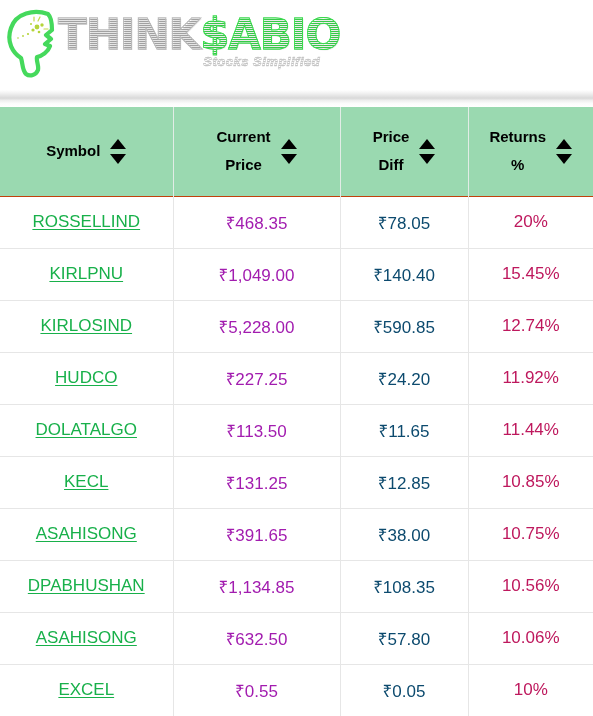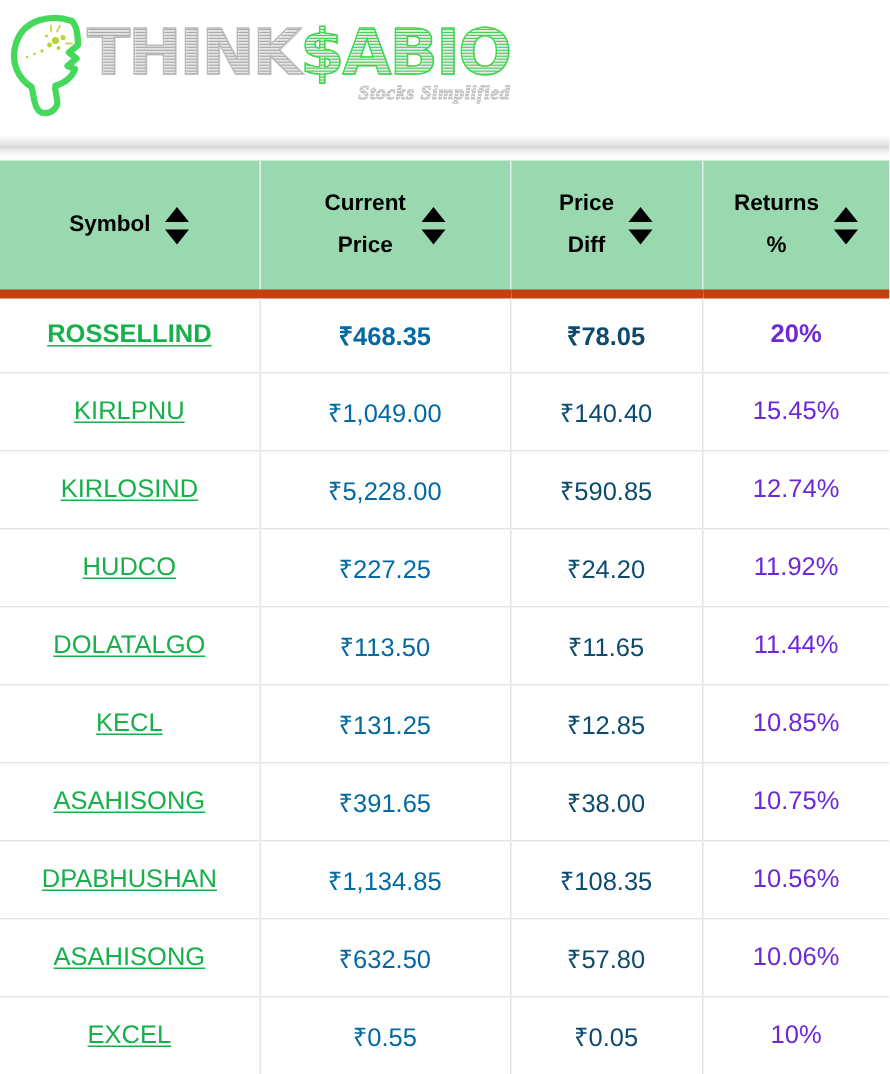--- a/index.html
+++ b/index.html
@@ -60,23 +60,23 @@
     background-image: repeating-linear-gradient(
        to bottom, #ffffff 0px, #ffffff 1px, #3cd94f 1px, #3cd94f 2px);
     -webkit-background-clip: text;
     background-clip: text;
     color: transparent;
     -webkit-text-stroke: 1px #3cd94f;
     text-shadow: 1px 1px 0 rgba(0,0,0,0.08);
   }
   .logo-tag {
     position: absolute;
-    right: 0;
+    right: 20px;
     top: 44px;
-    font-family: Liberation Serif, serif;
+    font-family: Liberation Sans, sans-serif;
     font-weight: 700;
     font-style: italic;
     font-size: 13px;
     letter-spacing: 0.5px;
     color: transparent;
     background-image: repeating-linear-gradient(
        to bottom, #ffffff 0px, #ffffff 1px, #c2c2c2 1px, #c2c2c2 2px);
     -webkit-background-clip: text;
     background-clip: text;
     -webkit-text-stroke: 0.6px #c9c9c9;
@@ -149,32 +149,32 @@
     border-top: 1px solid #e6e6e6;
     border-right: 1px solid #e6e6e6;
     text-align: center;
     vertical-align: middle;
     font-family: "Liberation Sans", sans-serif;
     font-size: 17px;
     background: #ffffff;
     padding: 0 4px;
   }
   tbody td:last-child { border-right: none; }
-  tbody tr:first-child td { border-top: 6px solid #c2410c; font-weight: bold; }
+  tbody tr:first-child td { border-top: 1px solid #c2410c; }
 
   .sym-link {
     color: #18b04a;
     text-decoration: underline;
     text-underline-offset: 2px;
     font-size: 17px;
     cursor: pointer;
   }
-  .cur-price { color: #0369a1; }
+  .cur-price { color: #a21caf; }
   .price-diff { color: #0c4a6e; }
-  .returns-pct { color: #6d28d9; }
+  .returns-pct { color: #be185d; }
 </style>
 </head>
 <body>
 
 <div class="logo-band">
   <div class="logo-wrap">
     <div class="logo-mark">
       <svg width="58" height="70" viewBox="0 0 58 70" xmlns="http://www.w3.org/2000/svg">
         <path d="M44 6 C30 1, 12 5, 7 20 C2 34, 9 45, 17 50 C19 56, 18 62, 22 66
                  C26 69, 32 67, 34 62 C35 57, 32 53, 33 49 C38 48, 44 44, 46 38

